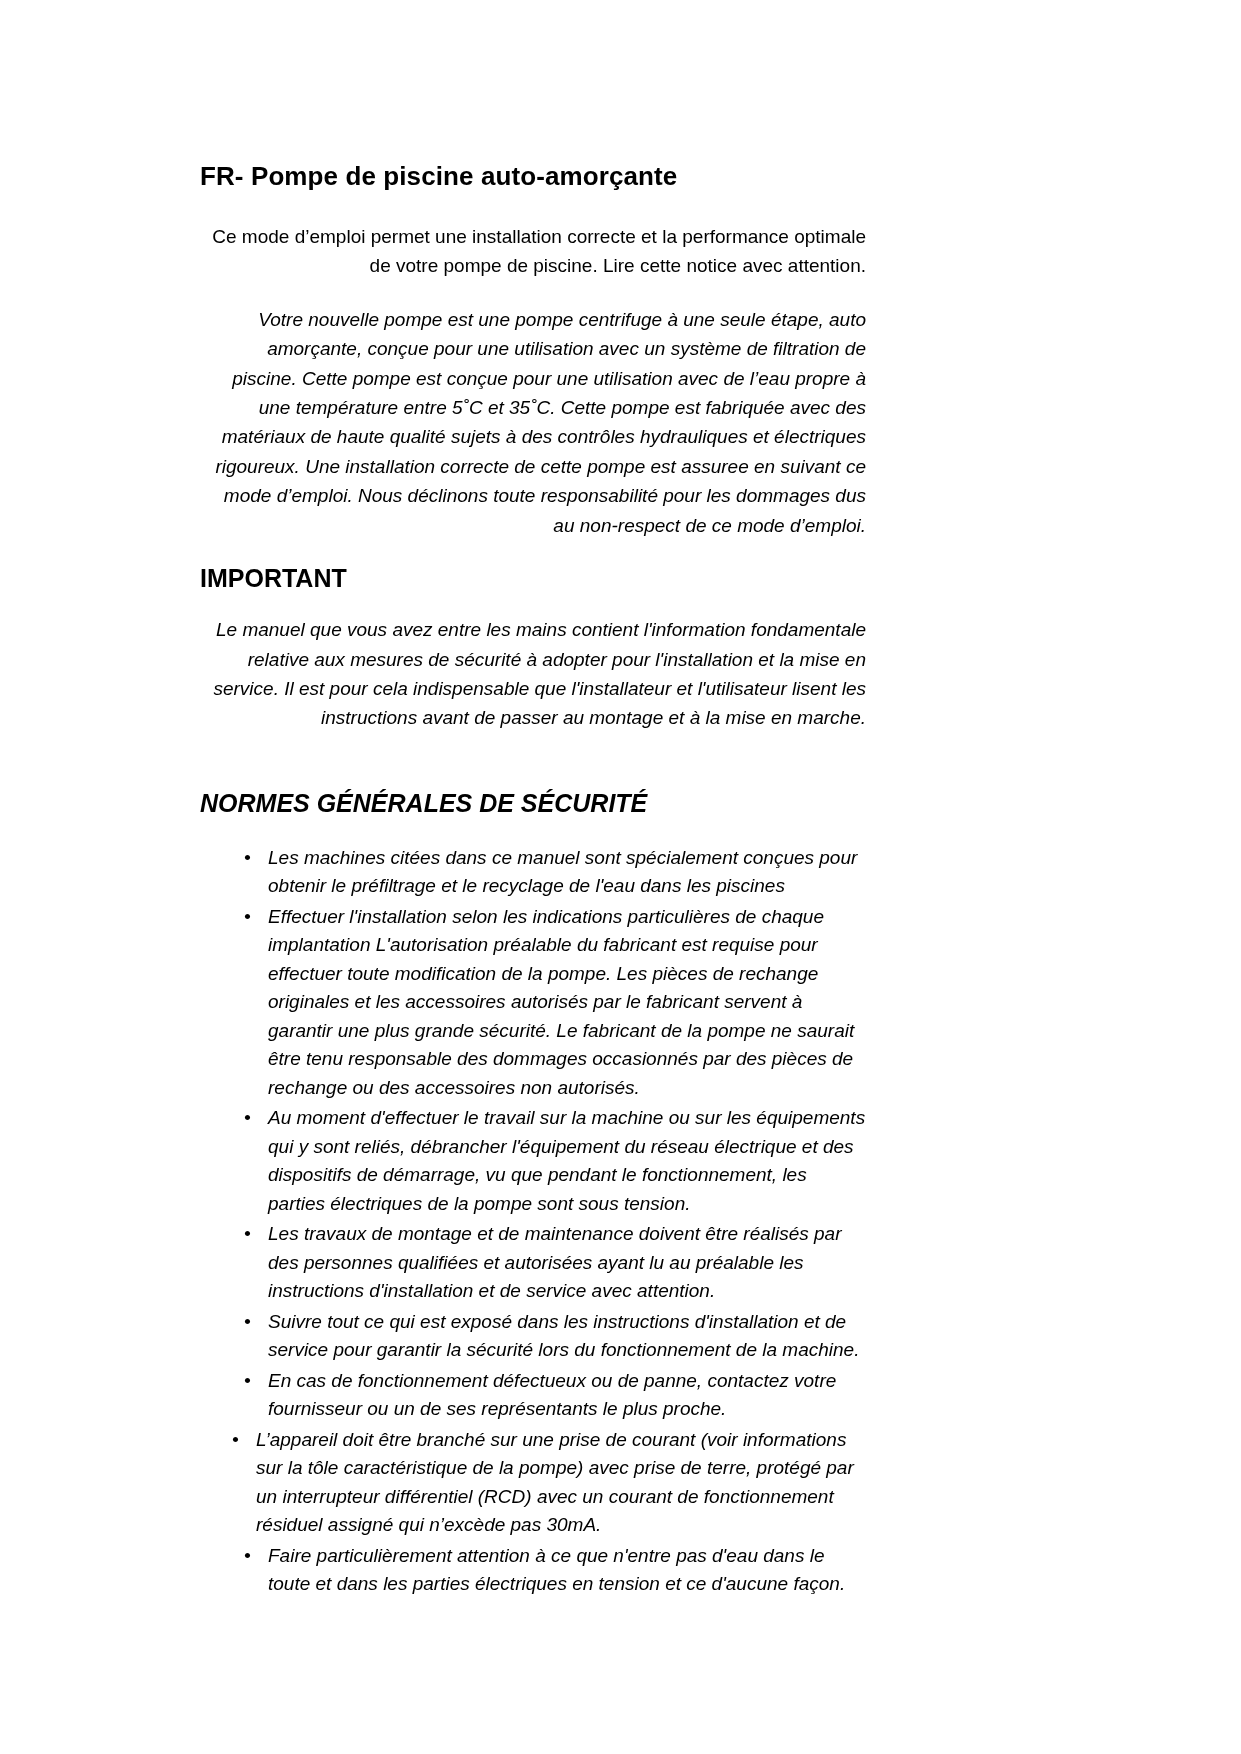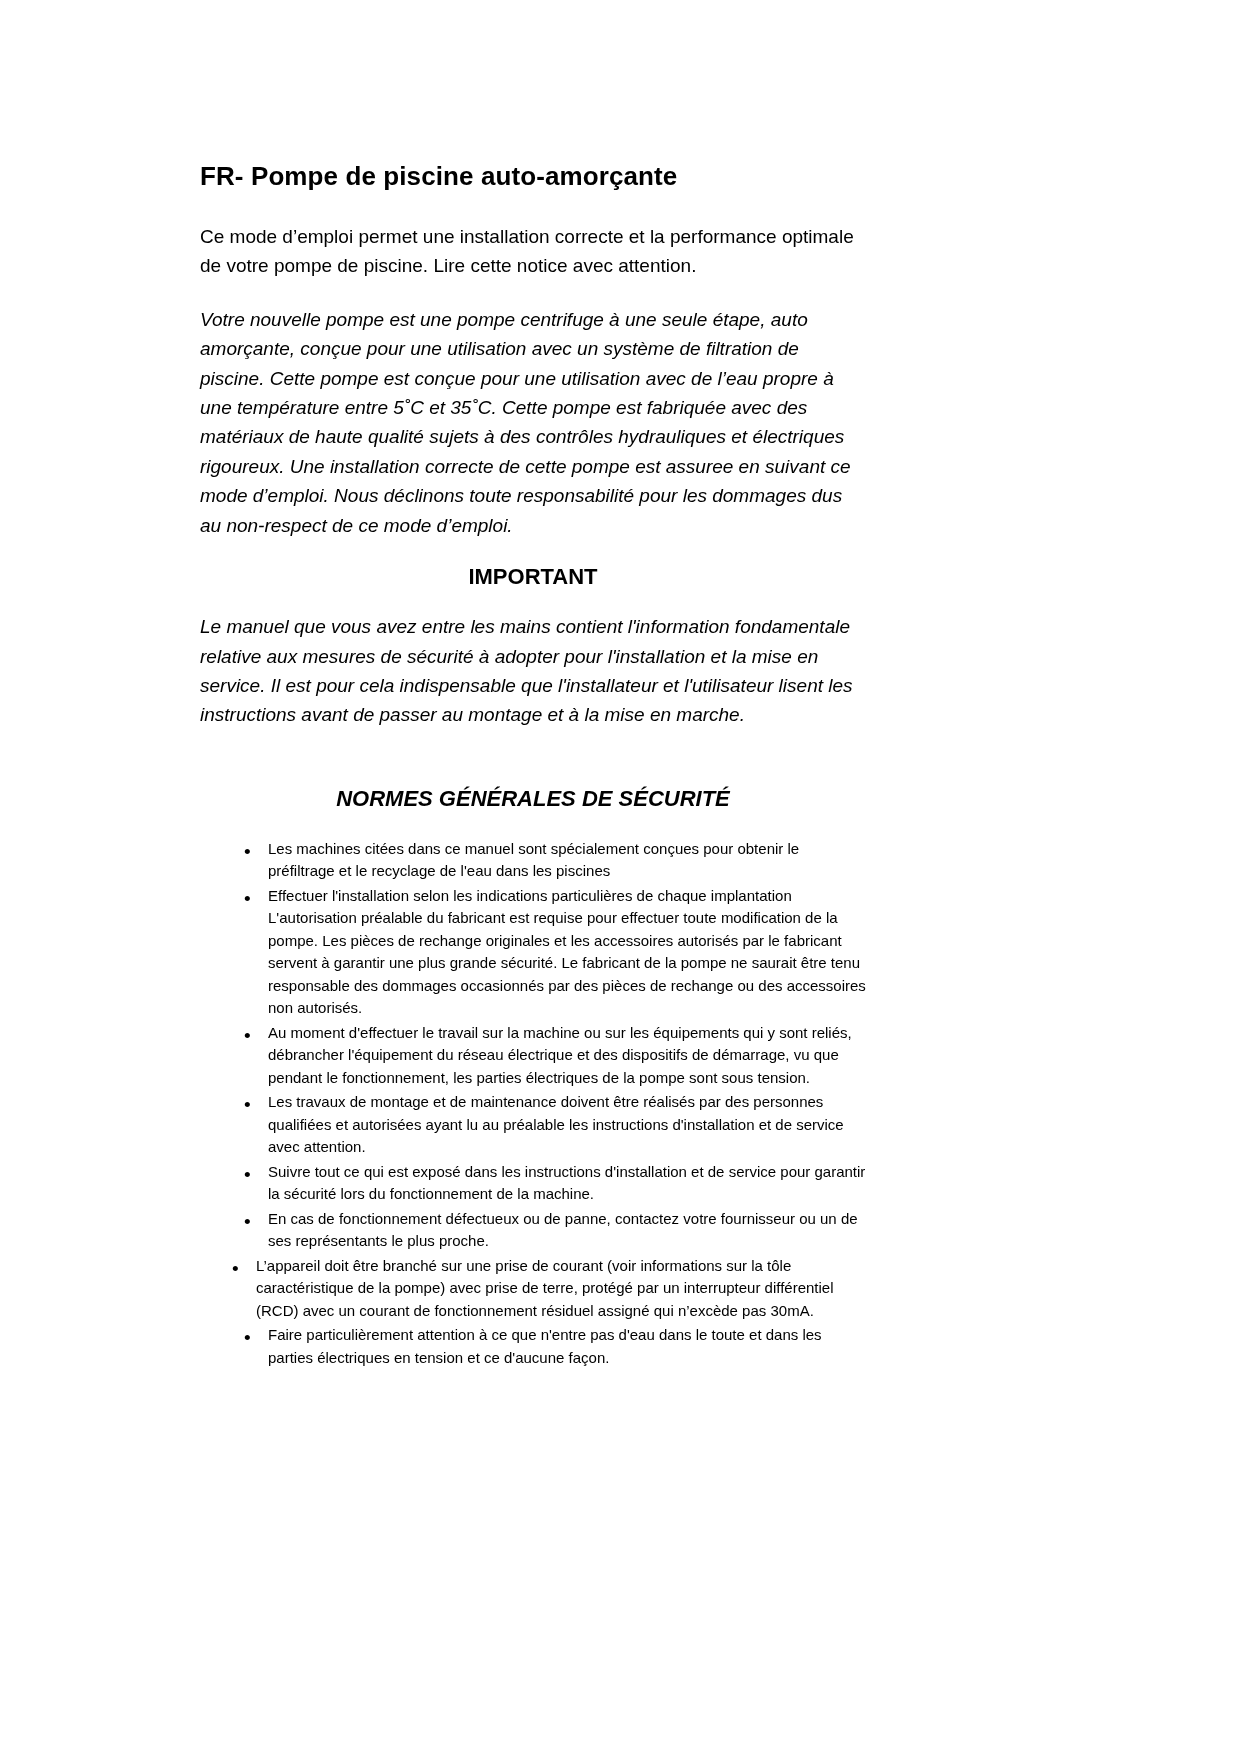--- a/index.html
+++ b/index.html
@@ -26,49 +26,50 @@
     font-weight: bold;
     letter-spacing: 0.1px;
     margin: 0 0 28px 0;
     line-height: 1.3;
   }
   p.para {
     font-size: 19px;
     line-height: 1.55;
     margin: 0 0 24px 0;
     max-width: 800px;
+    text-align: right;
   }
   p.para.wide {
     max-width: 810px;
     font-style: italic;
   }
   h2.section {
-    font-size: 22px;
+    font-size: 25px;
     font-weight: bold;
     margin: 0 0 22px 0;
-    text-align: center;
   }
   h2.section.spaced {
     margin-top: 56px;
     margin-bottom: 26px;
     font-style: italic;
   }
   ul.bullets {
     margin: 0;
     padding: 0 0 0 40px;
     list-style: none;
     max-width: 790px;
   }
   ul.bullets > li {
     position: relative;
-    font-size: 15px;
+    font-size: 19px;
     line-height: 1.5;
     margin: 0 0 2px 0;
     padding-left: 28px;
     text-indent: 0;
+    font-style: italic;
   }
   ul.bullets > li::before {
     content: "\2022";
     position: absolute;
     left: 4px;
     top: 0;
     font-size: 19px;
     line-height: 1.5;
   }
   ul.bullets > li.outdent {

